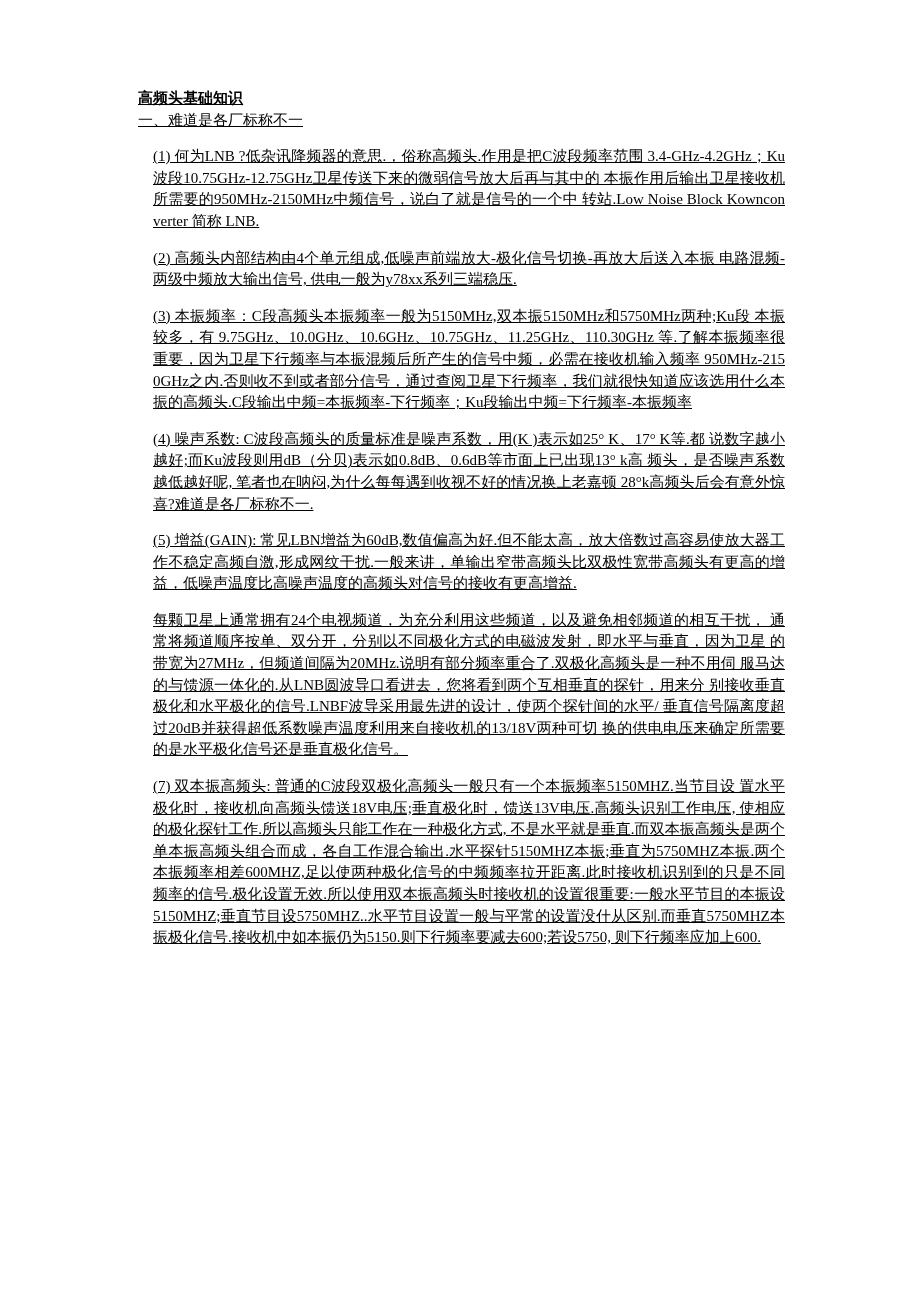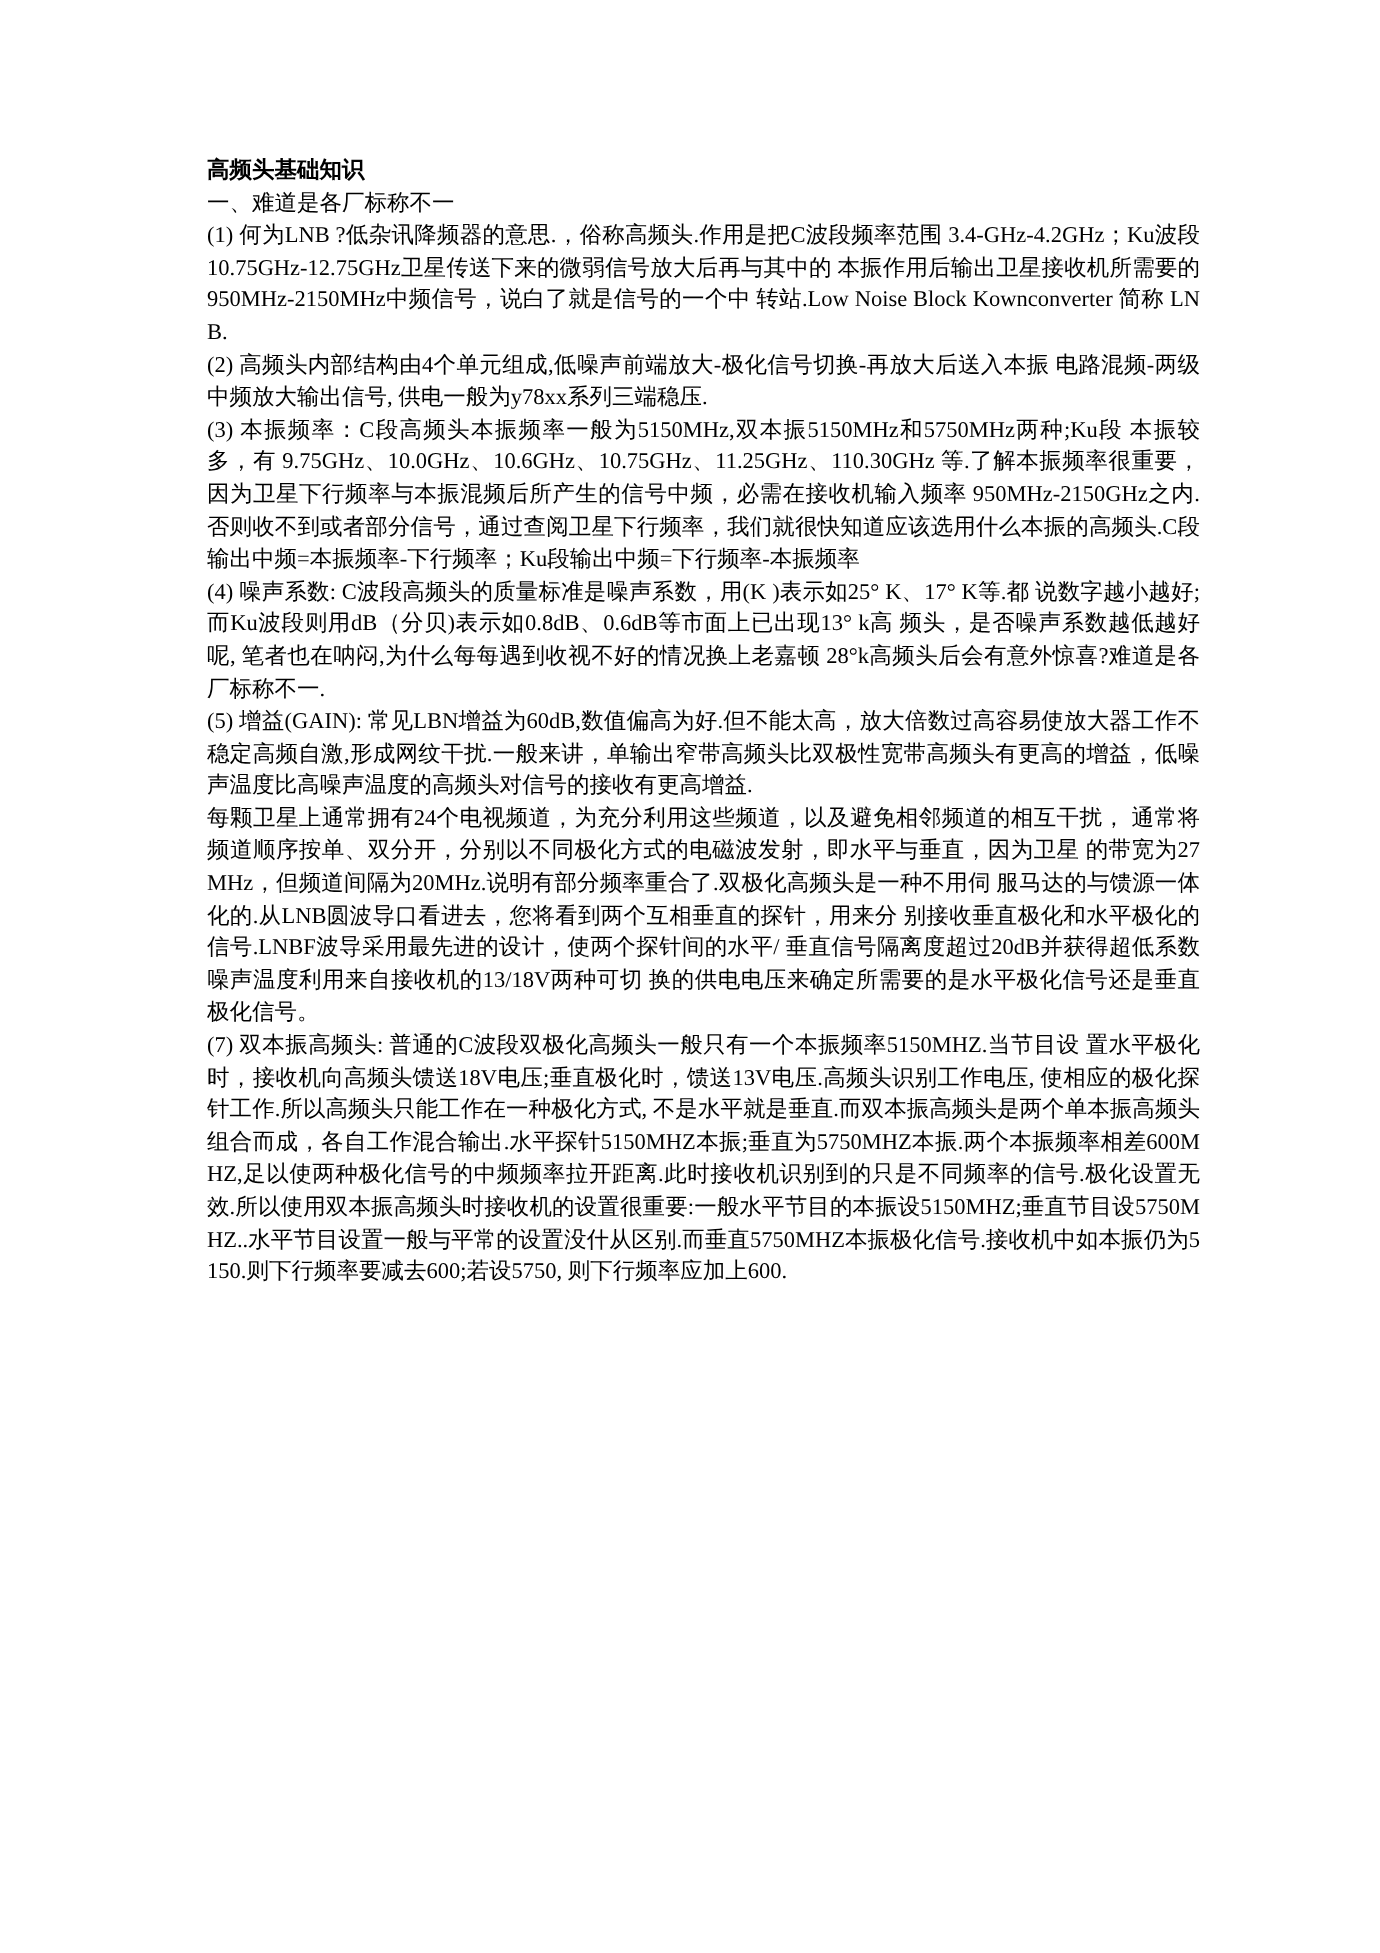--- a/index.html
+++ b/index.html
@@ -11,42 +11,43 @@
   body {
     width: 920px;
     height: 1302px;
     position: relative;
     font-family: "Liberation Serif", "DejaVu Serif", serif;
     color: #000000;
   }
   .page {
     position: absolute;
     left: 138px;
-    top: 104px;
+    top: 88px;
     width: 662px;
+    text-decoration: underline;
   }
   .title {
     font-size: 15px;
     font-weight: bold;
     line-height: 21.6px;
     margin: 0;
     padding: 0;
   }
   .heading {
     font-size: 15px;
     font-weight: normal;
     line-height: 21.6px;
     margin: 0;
     padding: 0;
   }
   .para {
     font-size: 15px;
     font-weight: normal;
     line-height: 21.6px;
-    margin: 0;
+    margin: 15px;
     padding: 0;
     text-align: justify;
     word-break: break-all;
     overflow-wrap: break-word;
   }
 </style>
 </head>
 <body>
 
 <div class="page">

